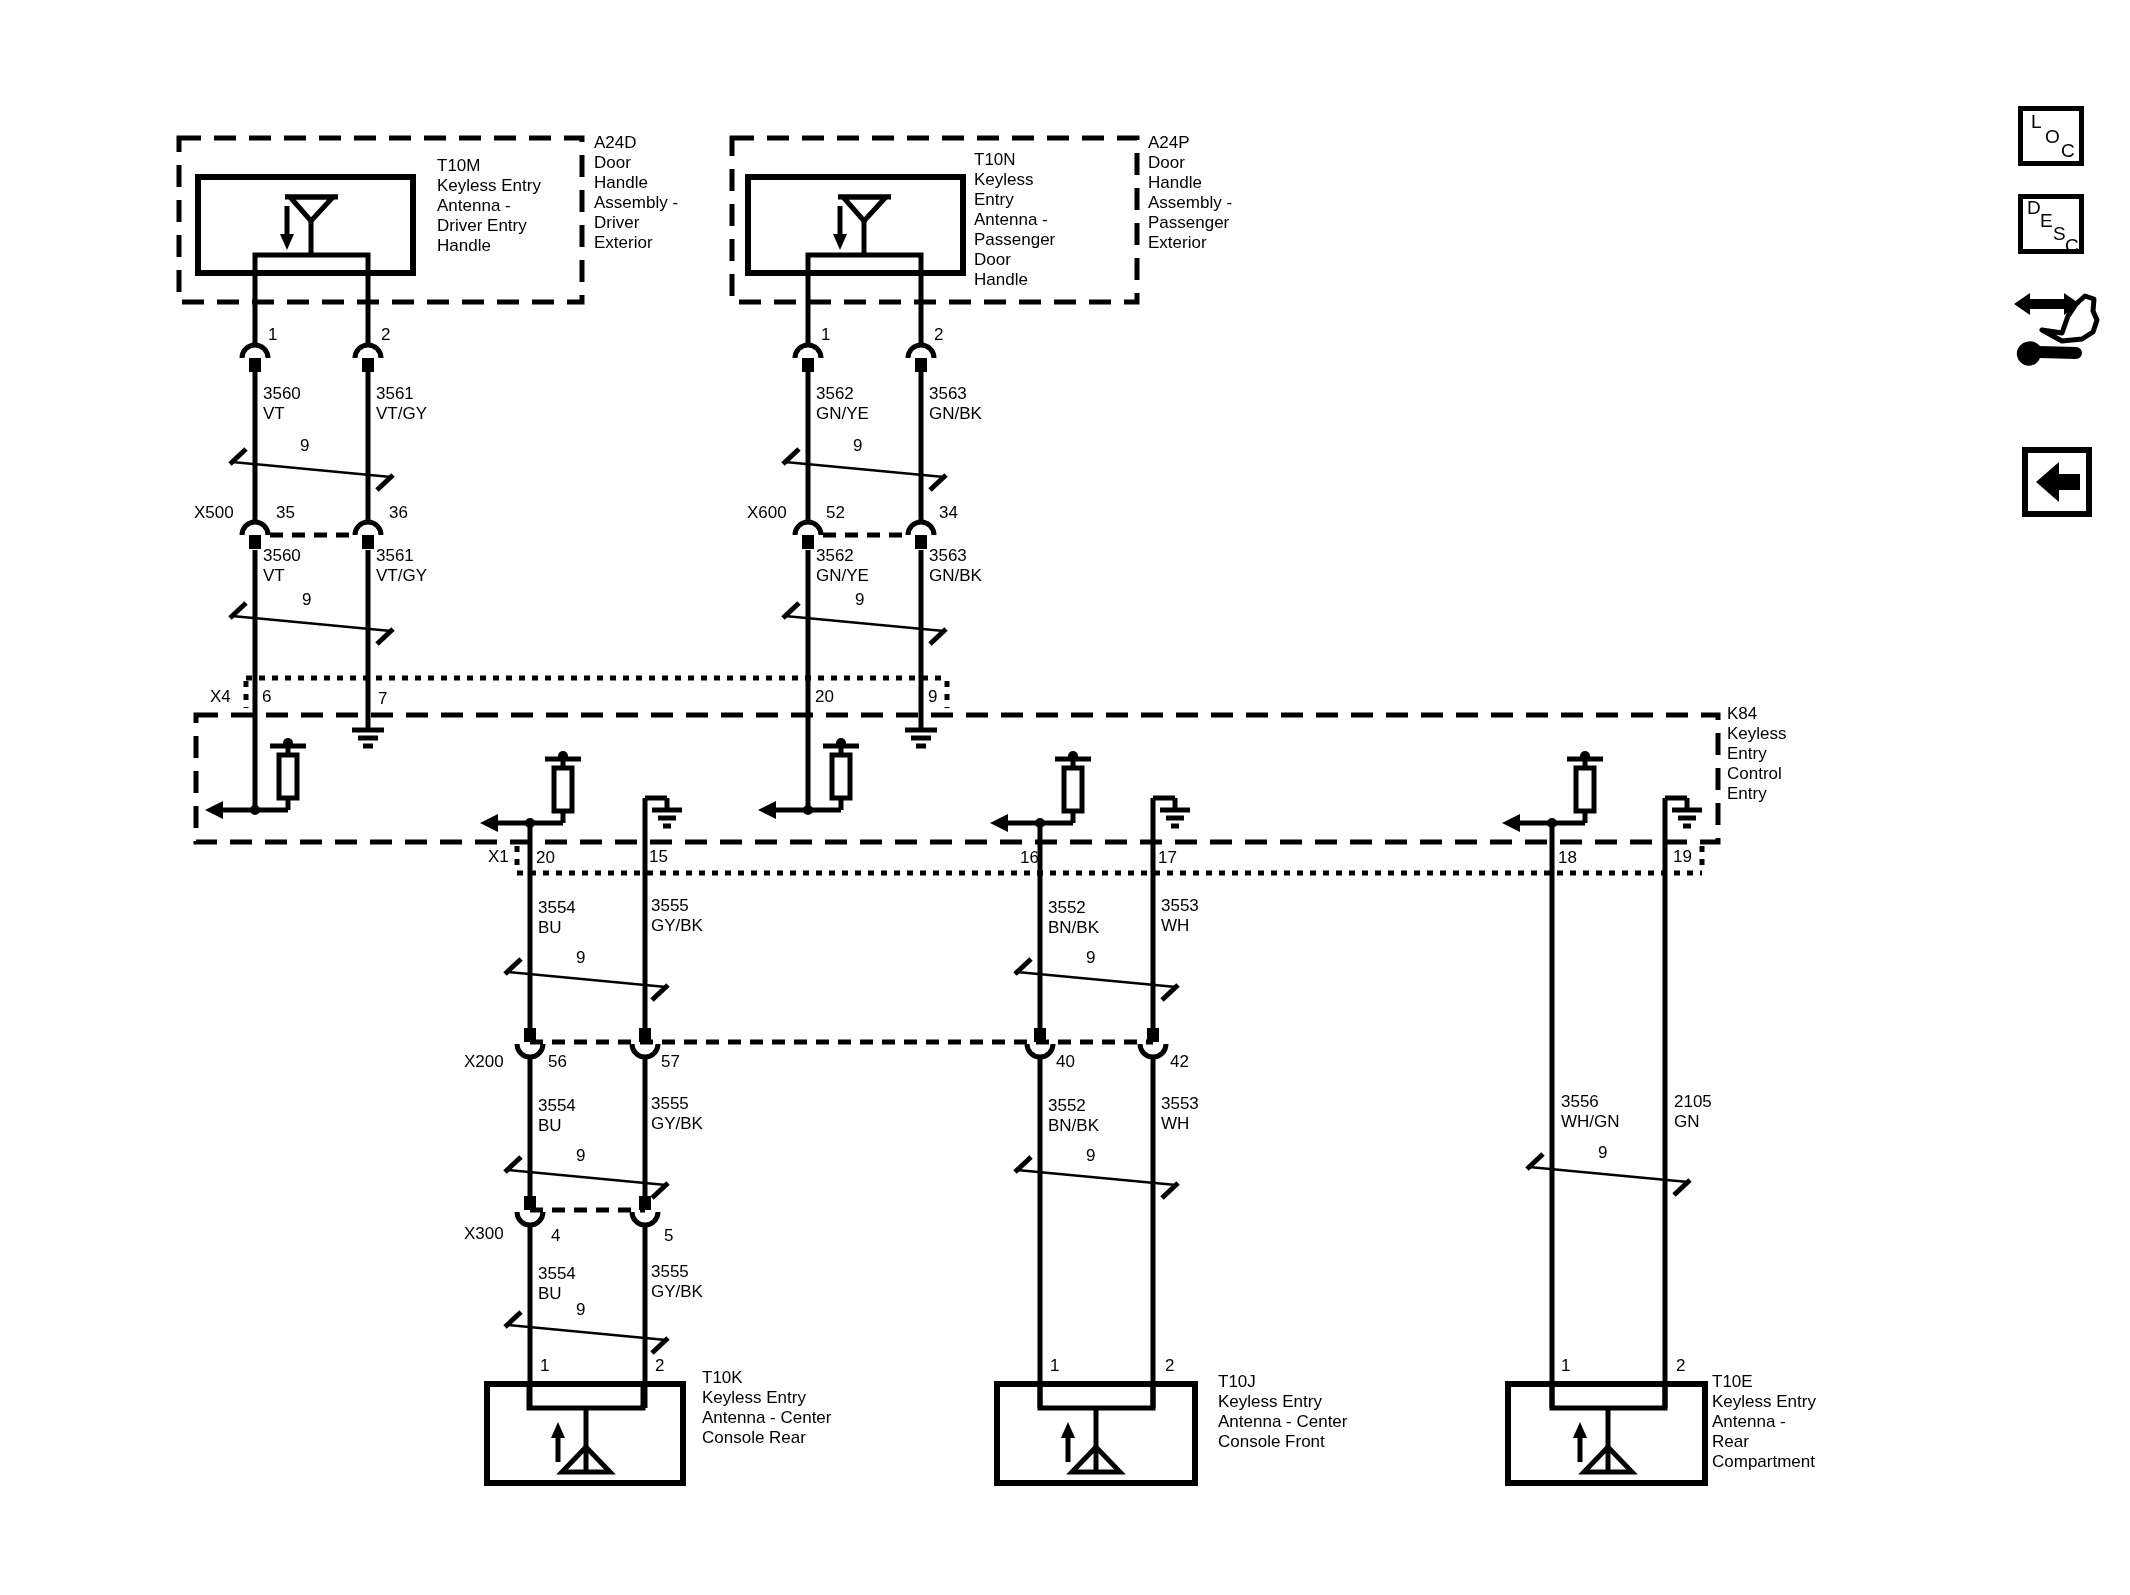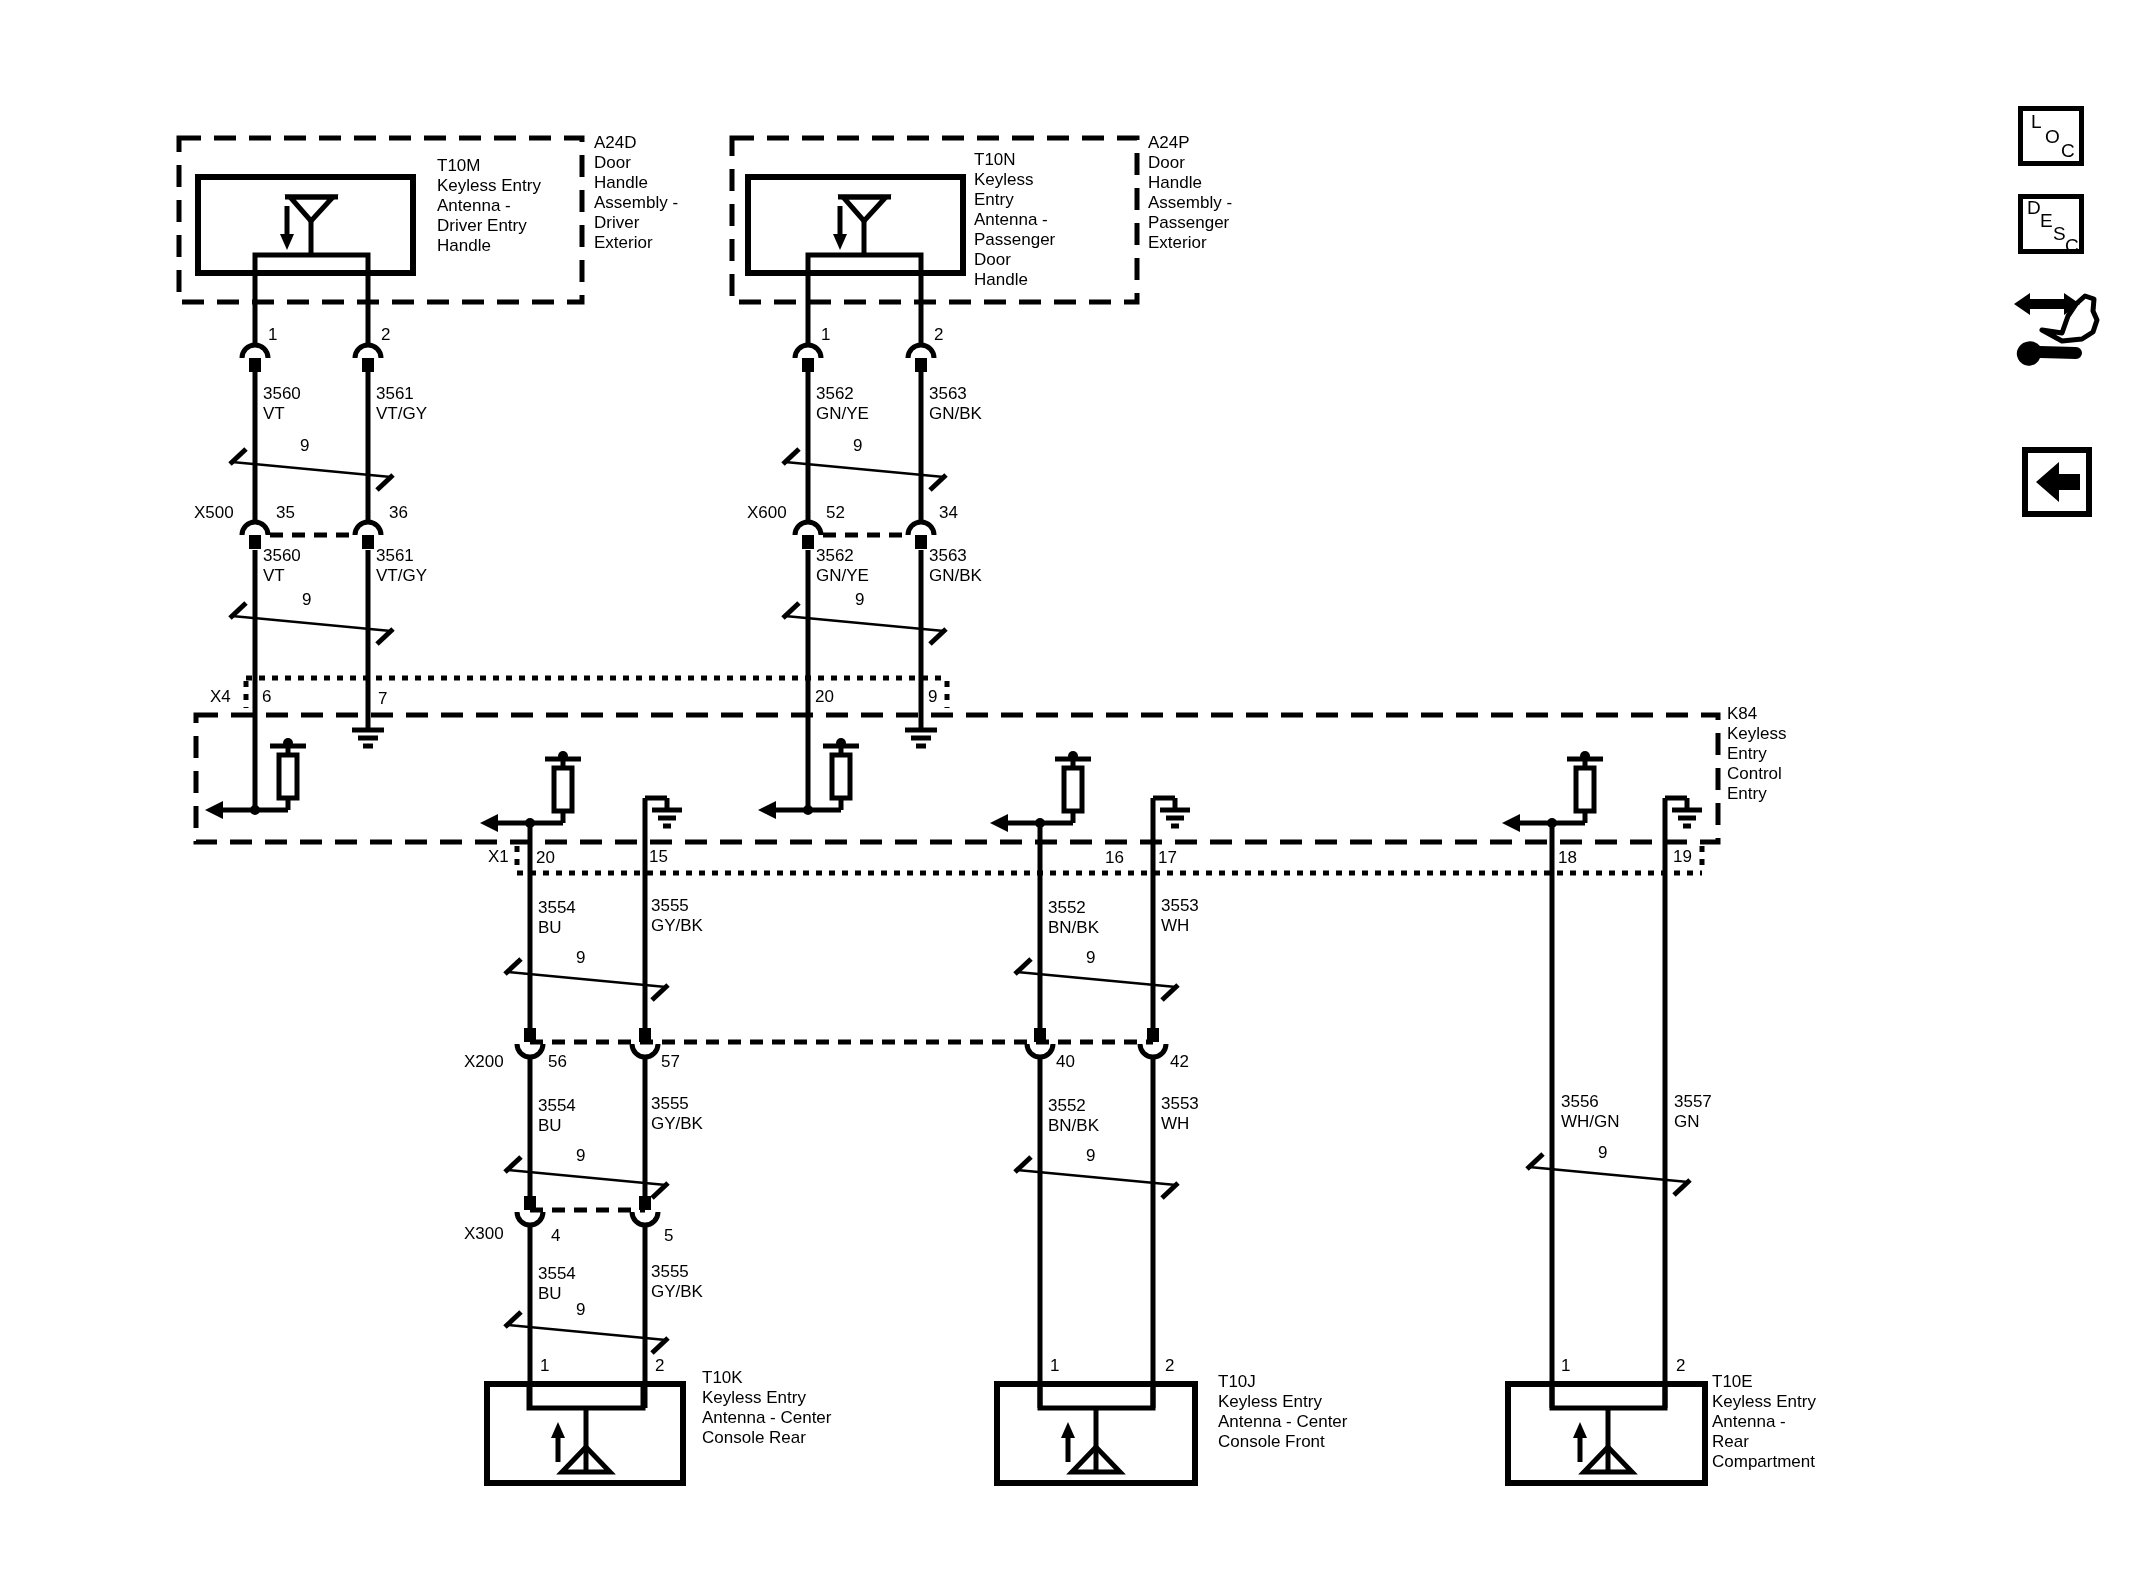--- a/index.html
+++ b/index.html
@@ -440,21 +440,21 @@
   <div>K84</div>
   <div>Keyless</div>
   <div>Entry</div>
   <div>Control</div>
   <div>Entry</div>
 </div>
 
 <div class="lb" style="left:488px;top:847px">X1</div>
 <div class="lb" style="left:536px;top:848px">20</div>
 <div class="lb" style="left:649px;top:847px">15</div>
-<div class="lb" style="left:1105px;top:848px">16</div>
+<div class="lb" style="left:1020px;top:848px">16</div>
 <div class="lb" style="left:1158px;top:848px">17</div>
 <div class="lb" style="left:1558px;top:848px">18</div>
 <div class="lb" style="left:1673px;top:847px">19</div>
 
 <div class="lb" style="left:538px;top:898px">
   <div>3554</div>
       <div>BU</div>
 </div>
 <div class="lb" style="left:651px;top:896px">
   <div>3555</div>
@@ -521,21 +521,21 @@
   <div>Keyless Entry</div>
   <div>Antenna - Center</div>
   <div>Console Front</div>
 </div>
 
 <div class="lb" style="left:1561px;top:1092px">
   <div>3556</div>
       <div>WH/GN</div>
 </div>
 <div class="lb" style="left:1674px;top:1092px">
-  <div>3557</div>
+  <div>2105</div>
       <div>GN</div>
 </div>
 <div class="lb" style="left:1598px;top:1143px">9</div>
 <div class="lb" style="left:1561px;top:1356px">1</div>
 <div class="lb" style="left:1676px;top:1356px">2</div>
 <div class="lb" style="left:1712px;top:1372px">
   <div>T10E</div>
   <div>Keyless Entry</div>
   <div>Antenna -</div>
   <div>Rear</div>

